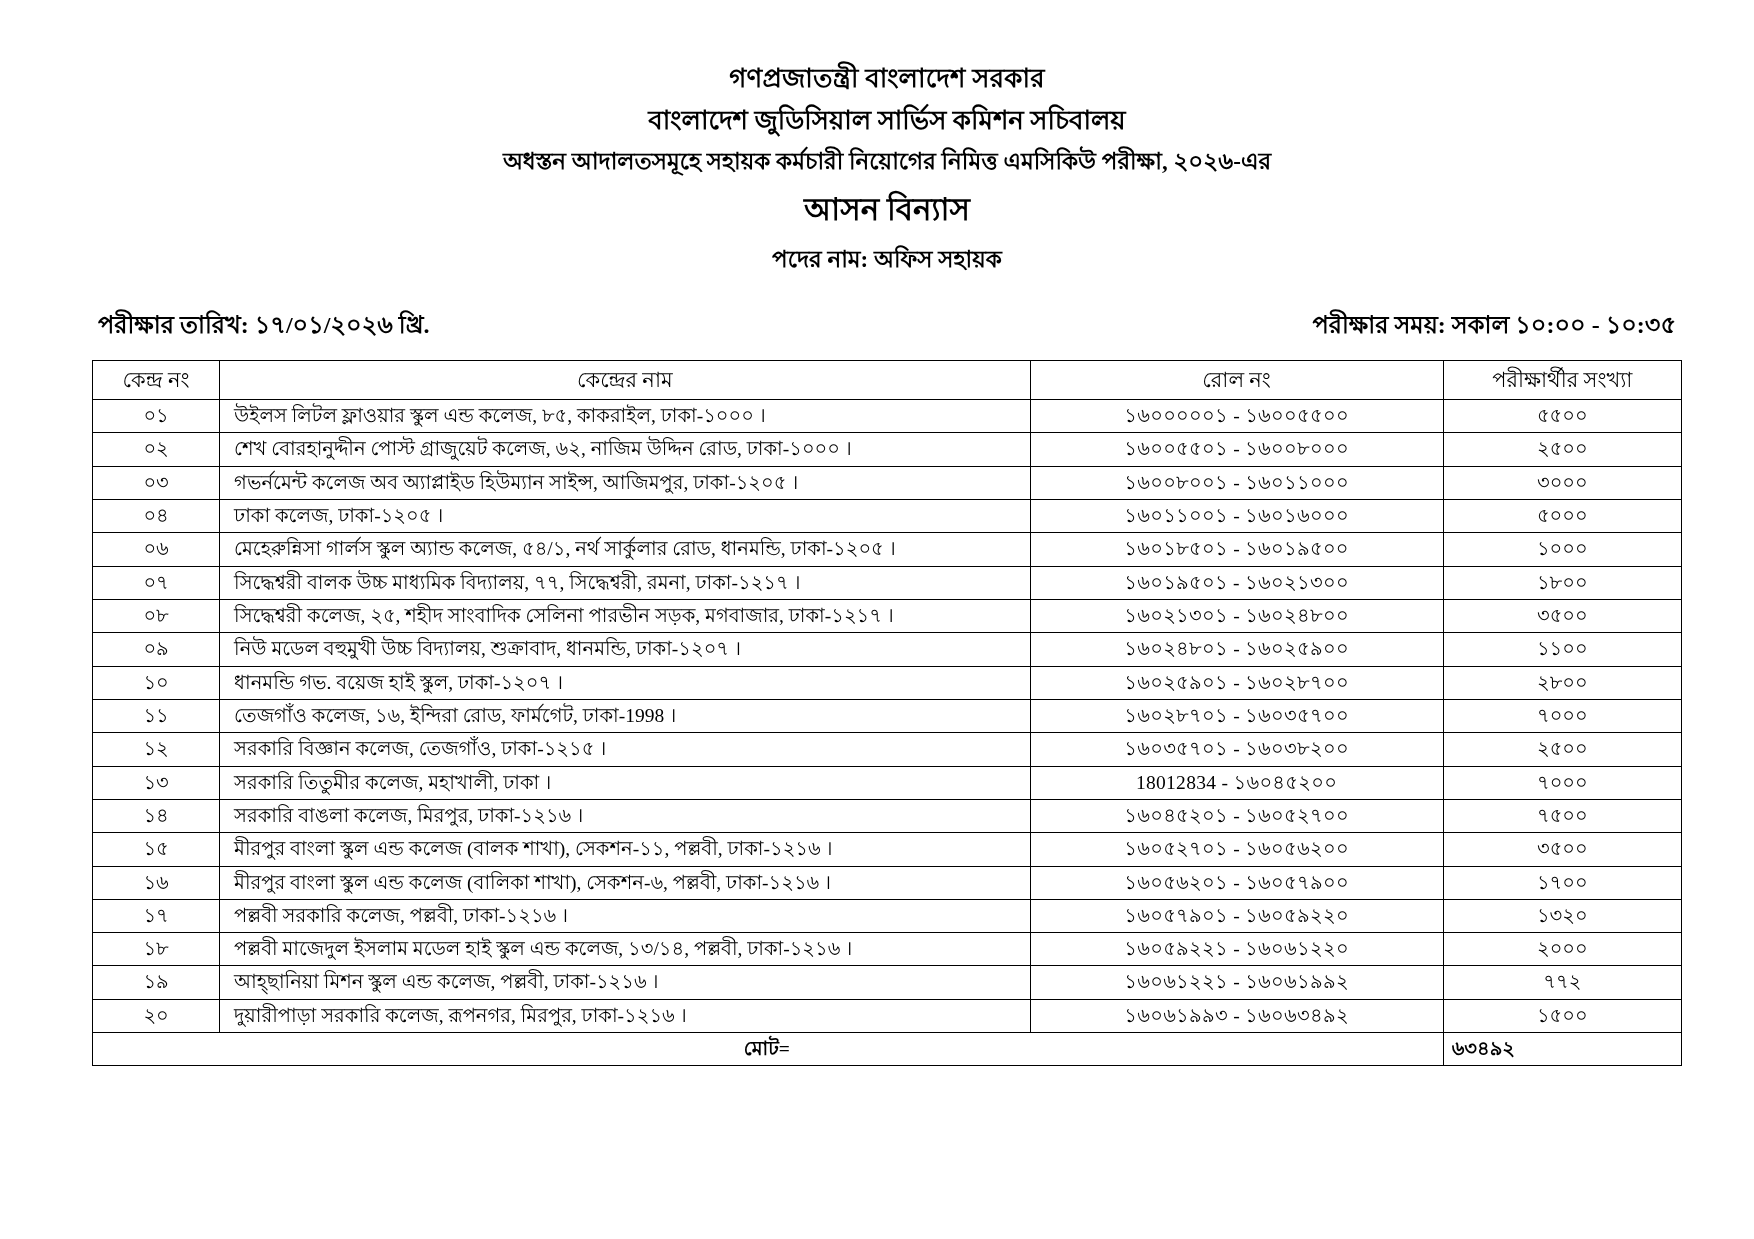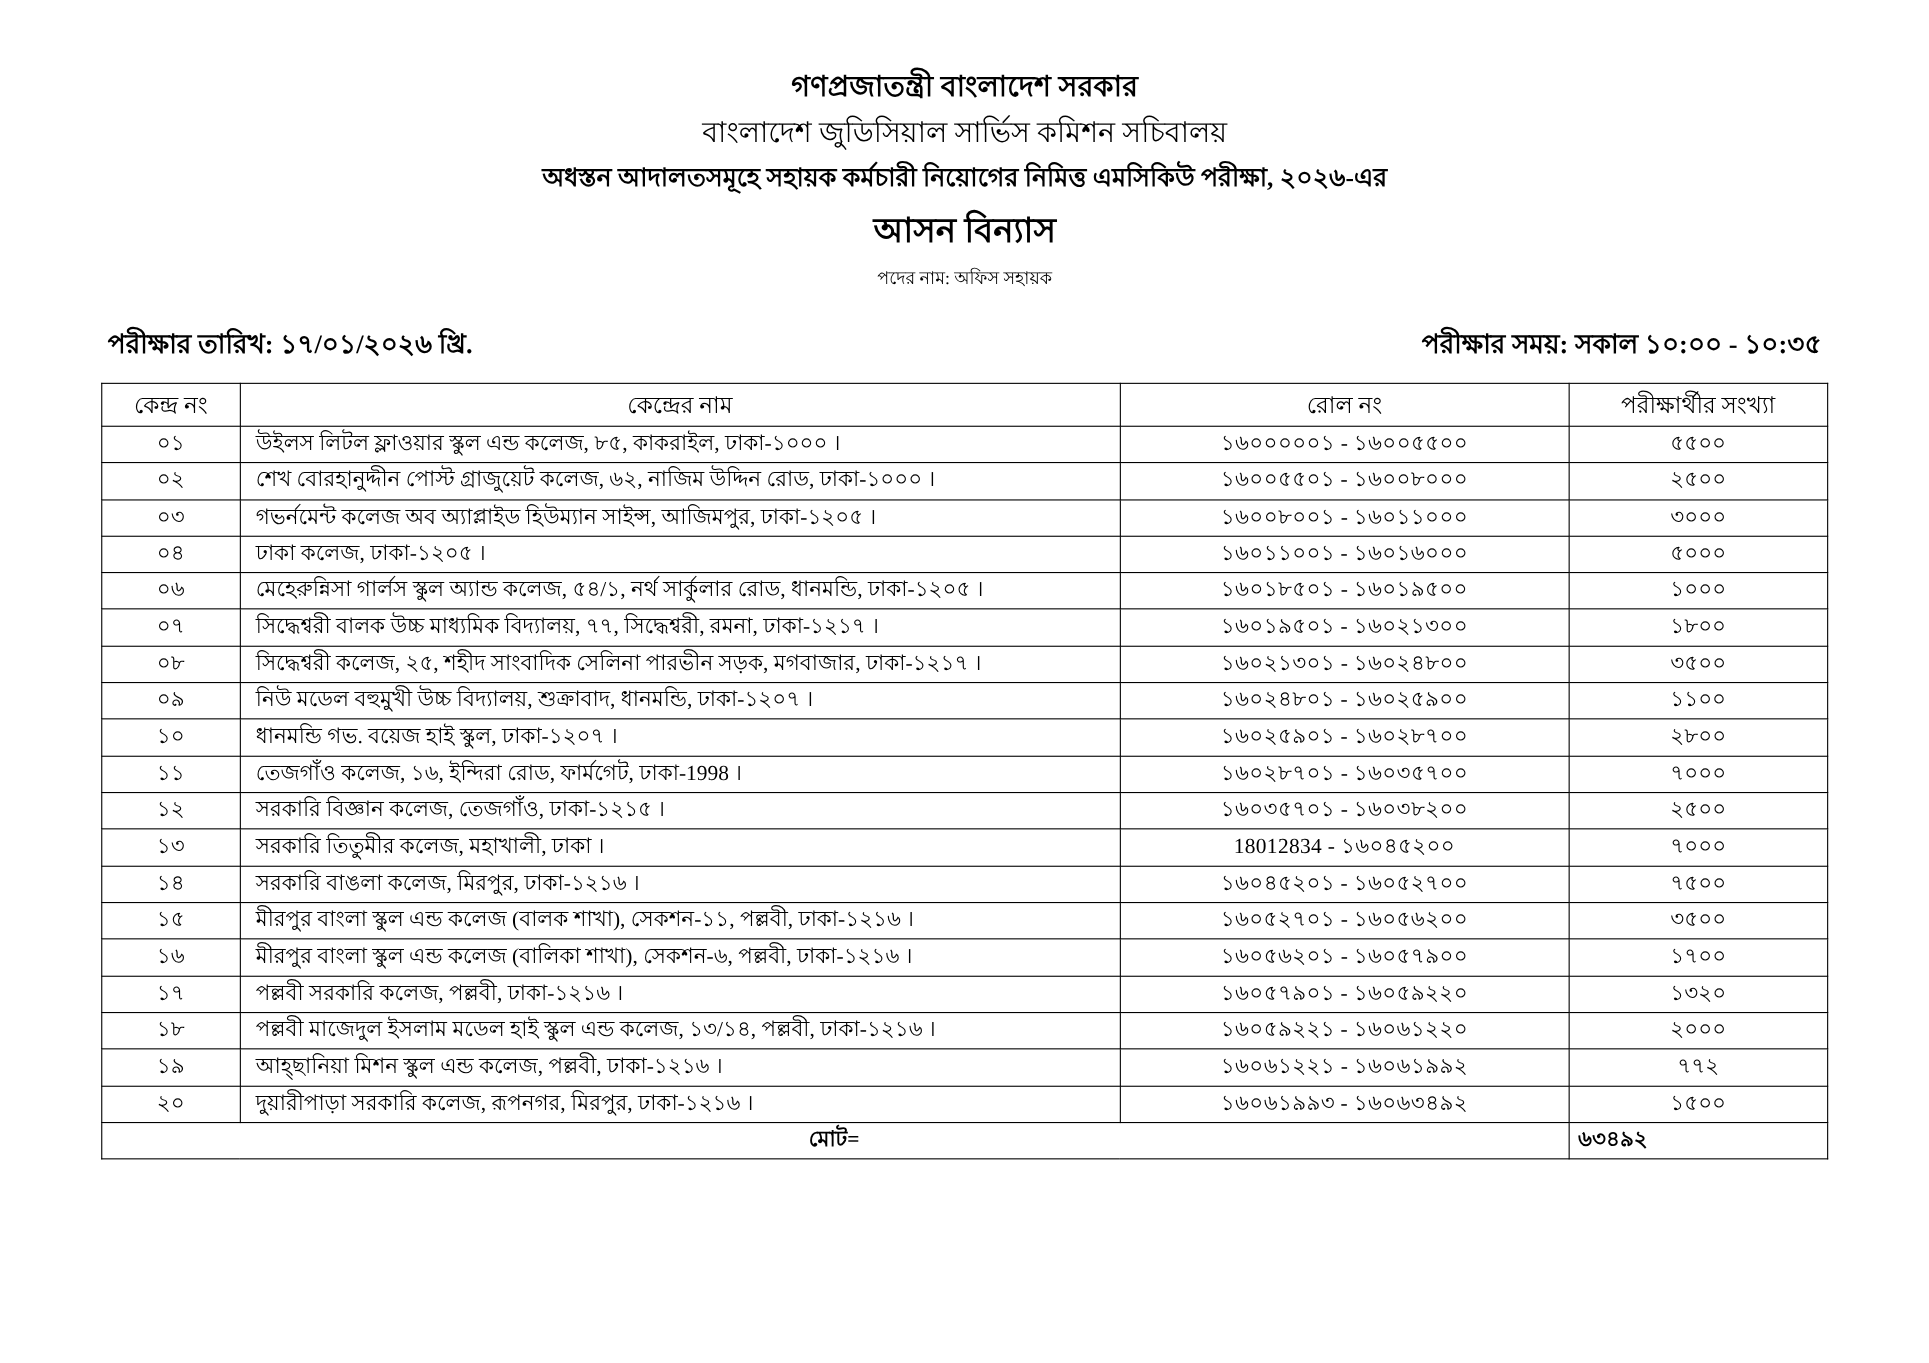--- a/index.html
+++ b/index.html
@@ -11,51 +11,51 @@
     width: 1754px;
     height: 1239px;
     font-family: "Liberation Serif", "DejaVu Serif", serif;
     color: #000000;
     overflow: hidden;
   }
   .page {
     width: 1754px;
     height: 1001px;
     box-sizing: border-box;
-    padding: 58px 92px 0 92px;
+    padding: 58px 72px 0 92px;
     position: relative;
   }
   .header {
     text-align: center;
   }
   .hdr-line {
     font-size: 26px;
     line-height: 1.62;
     letter-spacing: 0.2px;
     font-weight: 600;
   }
   .hdr-line-2 {
     font-size: 26px;
     line-height: 1.62;
-    font-weight: 400;
+    font-weight: 700;
   }
   .hdr-line-3 {
     font-size: 23px;
     line-height: 1.7;
     font-weight: 600;
   }
   .hdr-title {
     font-size: 31px;
     font-weight: 700;
     line-height: 1.75;
     margin-top: 2px;
   }
   .hdr-post {
-    font-size: 16px;
-    font-weight: 400;
+    font-size: 23px;
+    font-weight: 700;
     line-height: 1.75;
     margin-top: 2px;
     text-align: center;
   }
   .meta-row {
     display: flex;
     justify-content: space-between;
     align-items: flex-end;
     margin-top: 26px;
     padding: 0 6px 0 6px;

